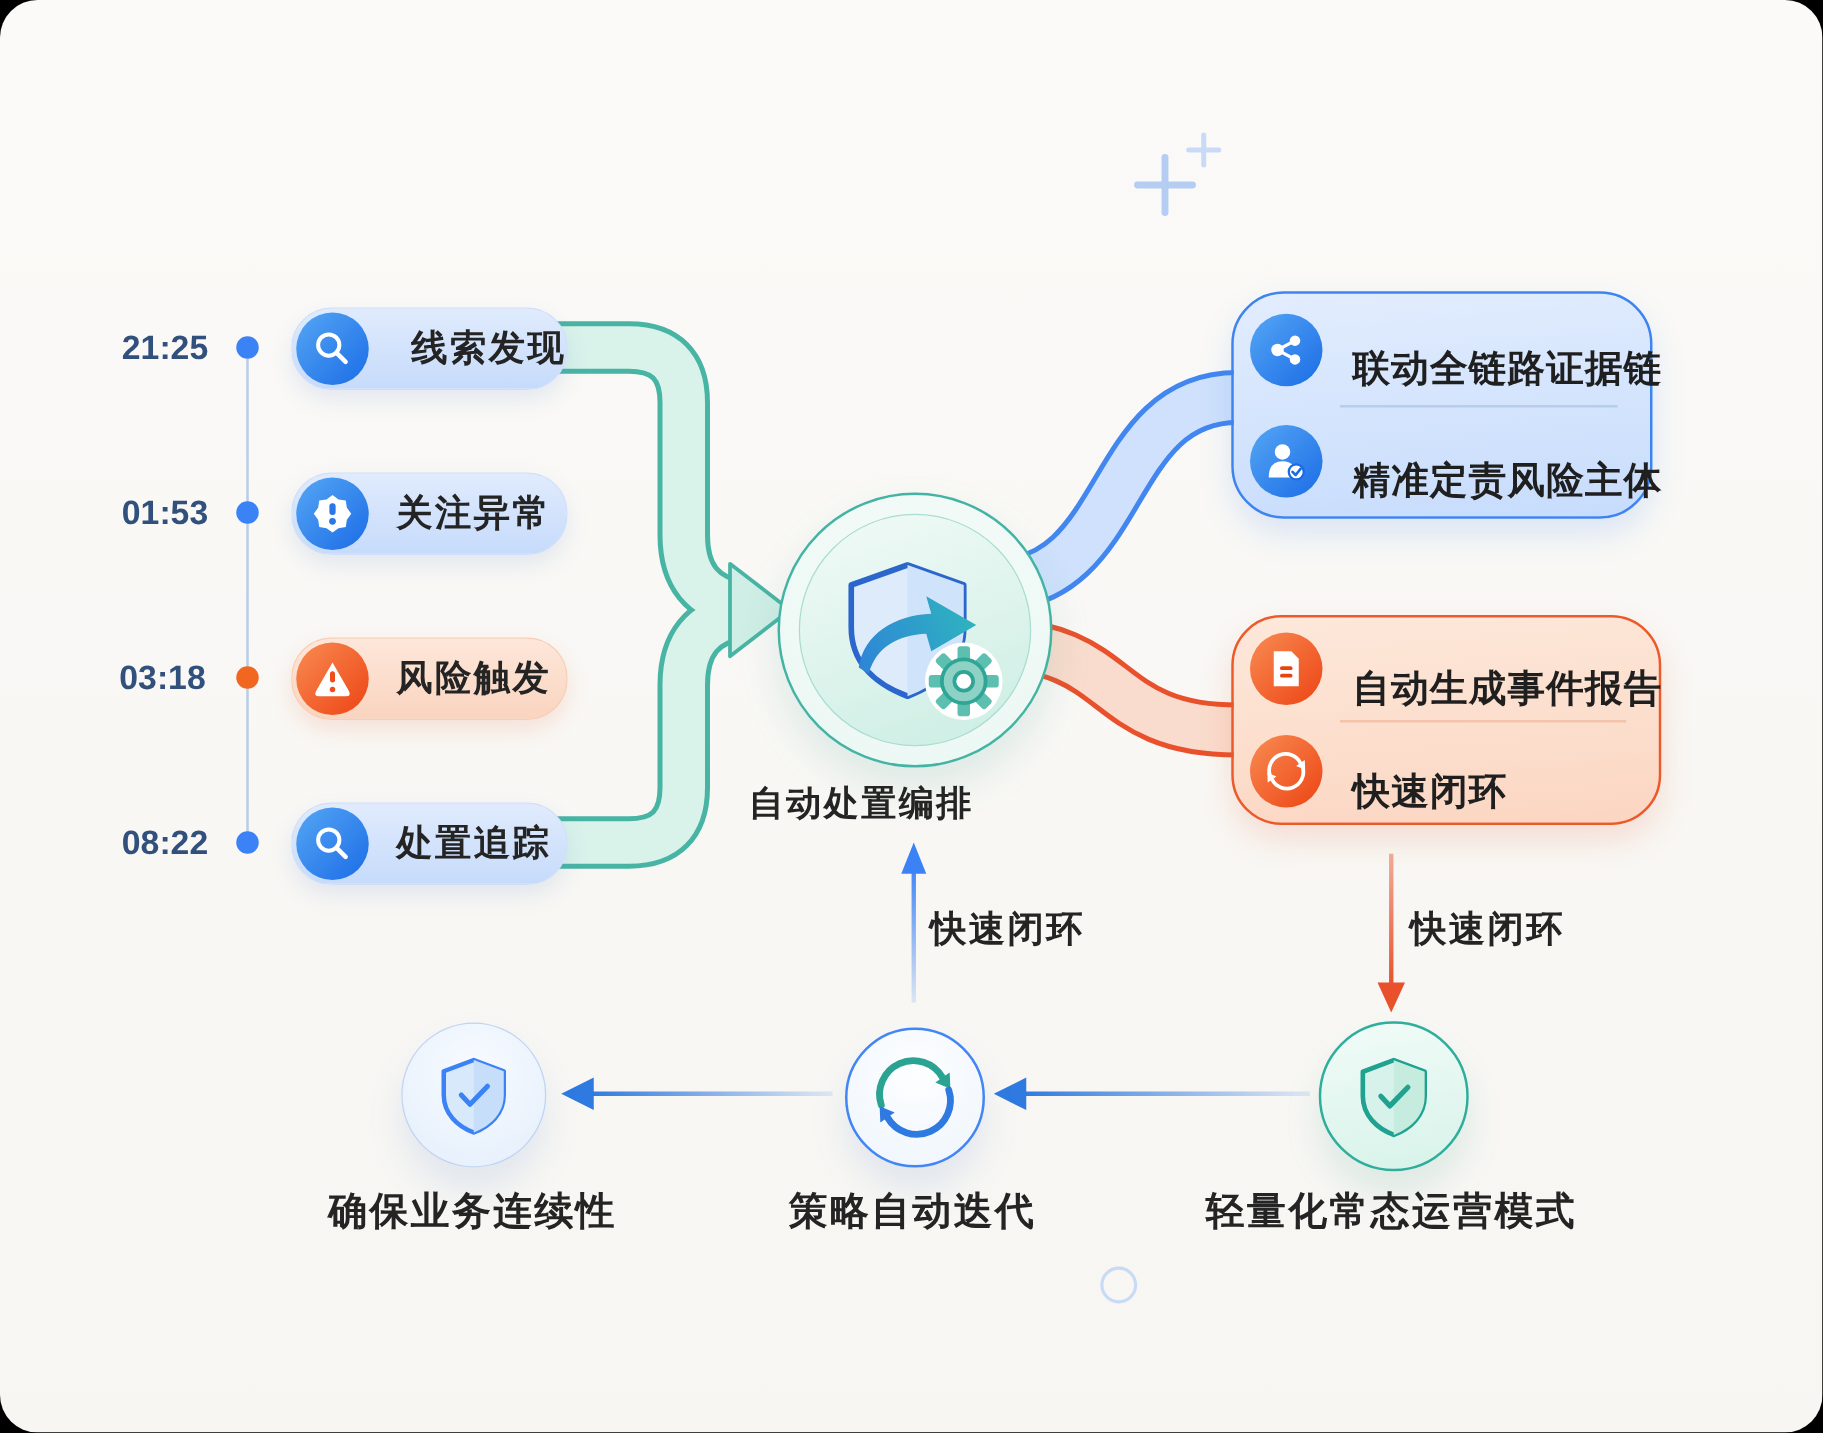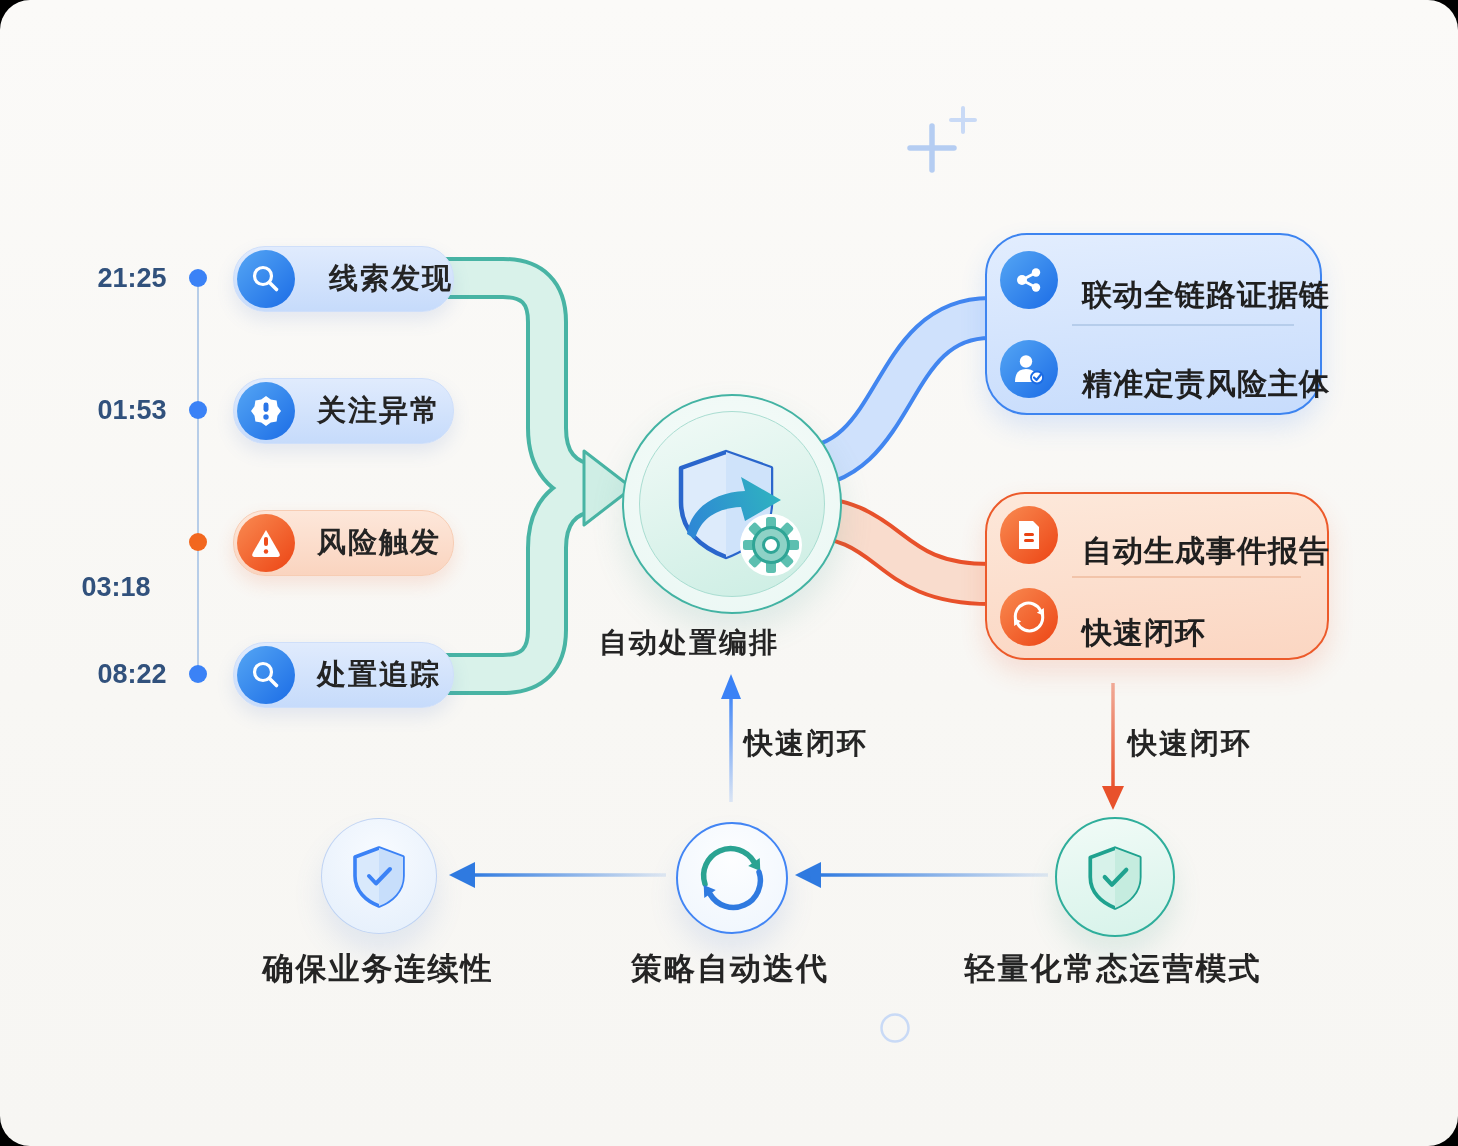--- a/index.html
+++ b/index.html
@@ -134,21 +134,21 @@
     </g>
     <g stroke="#c9daf6" stroke-width="4" stroke-linecap="round">
       <line x1="951" y1="120" x2="975" y2="120"></line>
         <line x1="963" y1="108" x2="963" y2="132"></line>
     </g>
     <circle cx="895" cy="1028" r="13.5" fill="none" stroke="#c9daf6" stroke-width="2.5"></circle>
   </svg>
 
   <div class="abs time-label" style="left:86px;top:261px;z-index:2;">21:25</div>
   <div class="abs time-label" style="left:86px;top:393px;z-index:2;">01:53</div>
-  <div class="abs time-label" style="left:70px;top:525px;z-index:2;margin-top:45px;">03:18</div>
+  <div class="abs time-label" style="left:84px;top:525px;z-index:2;">03:18</div>
   <div class="abs time-label" style="left:86px;top:657px;z-index:2;">08:22</div>
 
   <div class="abs tl-line" style="left:197px;top:287px;height:382px;z-index:2;"></div>
   <div class="abs tl-dot blue" style="left:189px;top:269px;z-index:2;"></div>
   <div class="abs tl-dot blue" style="left:189px;top:401px;z-index:2;"></div>
   <div class="abs tl-dot orange" style="left:189px;top:533px;z-index:2;"></div>
   <div class="abs tl-dot blue" style="left:189px;top:665px;z-index:2;"></div>
 
   <div class="abs pill blue" style="top:246px;z-index:2;justify-content:space-between;">
     <span class="icon-circle blue">

